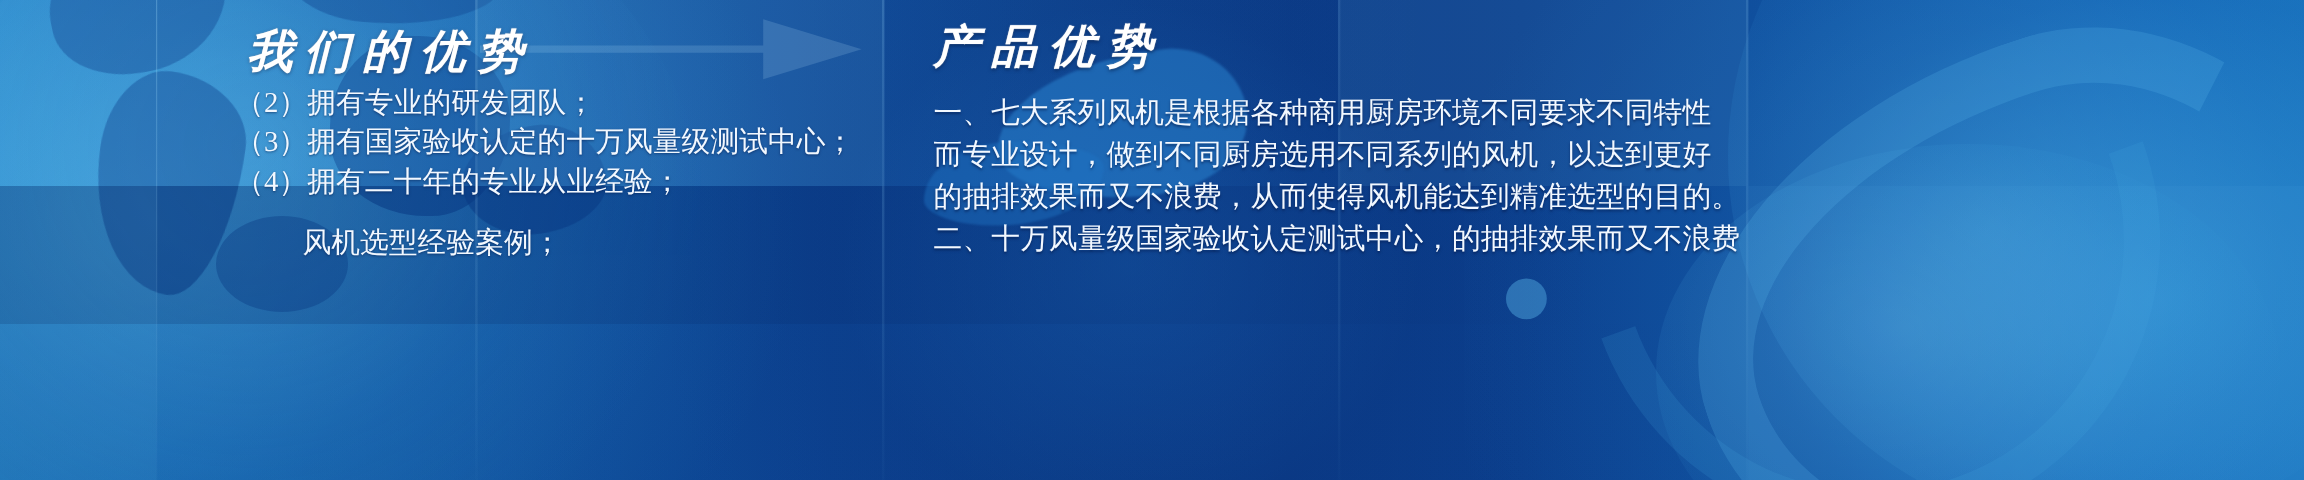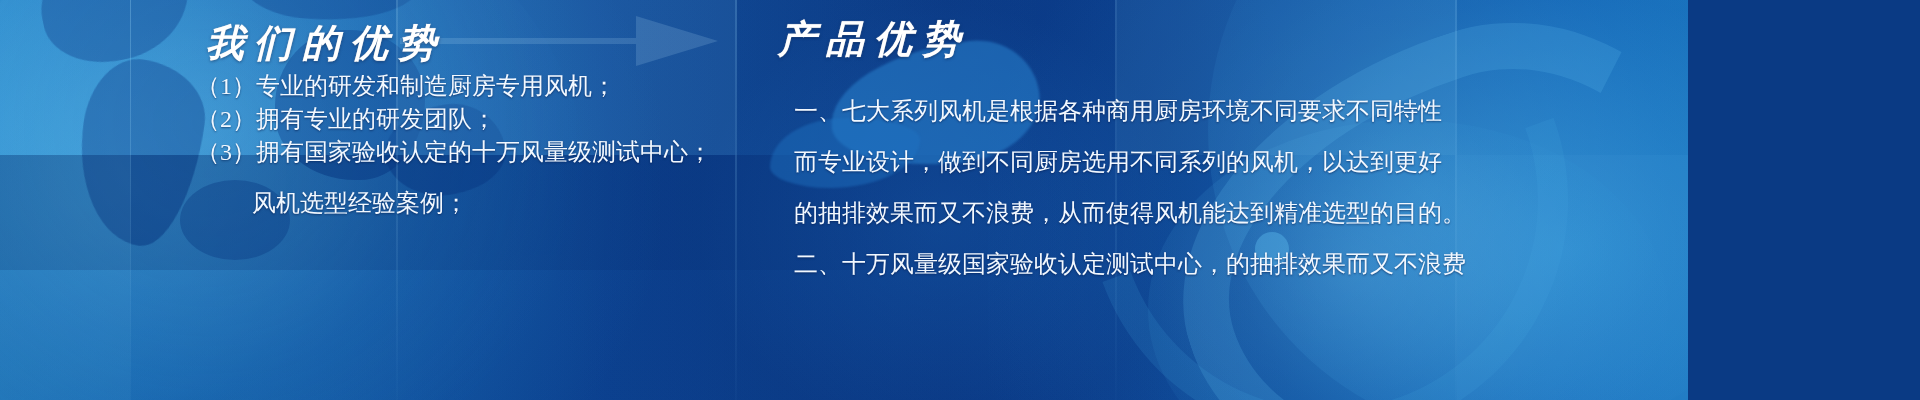--- a/index.html
+++ b/index.html
@@ -2,21 +2,21 @@
 <html><head>
 <meta charset="utf-8">
 <style>
   html,body{margin:0;padding:0;}
   body{
     width:1920px;height:400px;overflow:hidden;
     font-family:"Liberation Serif","DejaVu Serif",serif;
     background:#0a3a84;
   }
   .banner{
-    position:relative;width:1688px;height:400px;overflow:hidden;
+    position:relative;width:1920px;height:400px;overflow:hidden;
     background:#0b3c86;
   }
   
   .bg-base{
     position:absolute;inset:0;
     background:
       linear-gradient(90deg,
         #1f7fc4 0%, #1a74bd 6%, #1564ae 14%,
         #0f4f9d 26%, #0c4291 36%, #0b3c88 46%,
         #0a3884 56%, #0b3e8c 66%, #0d4a99 76%,
@@ -112,21 +112,21 @@
   .title-left{position:absolute;left:10px;top:18px;}
   .title-right{position:absolute;left:0px;top:14px;}
   .body-list{position:absolute;left:0;top:70px;margin:0;padding:0;list-style:none;}
   .body-list li{
     color:#f2f8ff;font-size:24px;line-height:33px;white-space:nowrap;
     text-shadow:0 1px 2px rgba(0,20,65,.55);
   }
   .body-list li.cont-line{text-indent:56px;margin-top:18px;}
   .para{position:absolute;left:0;top:78px;width:700px;}
   .para p{
-    margin:16px;color:#f2f8ff;font-size:24px;line-height:35px;
+    margin:0;color:#f2f8ff;font-size:24px;line-height:35px;
     white-space:nowrap;text-shadow:0 1px 2px rgba(0,20,65,.55);
   }
 </style>
 </head>
 <body>
 
 <div class="banner">
 
   <div class="bg-base"></div>
   <div class="bg-glow-c"></div>
@@ -171,23 +171,23 @@
       <path d="M0 30 H236 V8 L318 33 L236 58 V36 H0 Z" fill="rgba(190,230,252,.55)"></path>
     </svg>
   </div>
 
   <div class="content">
 
     <div class="col col-left">
       <h2 class="title title-left">我们的优势</h2>
 
       <ul class="body-list">
-        <li>（1）专业的研发和制造厨房专用风机；</li>
         <li>（2）拥有专业的研发团队；</li>
         <li>（3）拥有国家验收认定的十万风量级测试中心；</li>
+        <li>（4）拥有二十年的专业从业经验；</li>
         <li class="cont-line">风机选型经验案例；</li>
       </ul>
     </div>
 
     <div class="col col-right">
       <h2 class="title title-right">产品优势</h2>
 
       <div class="para">
         <p>一、七大系列风机是根据各种商用厨房环境不同要求不同特性</p>
         <p>而专业设计，做到不同厨房选用不同系列的风机，以达到更好</p>

